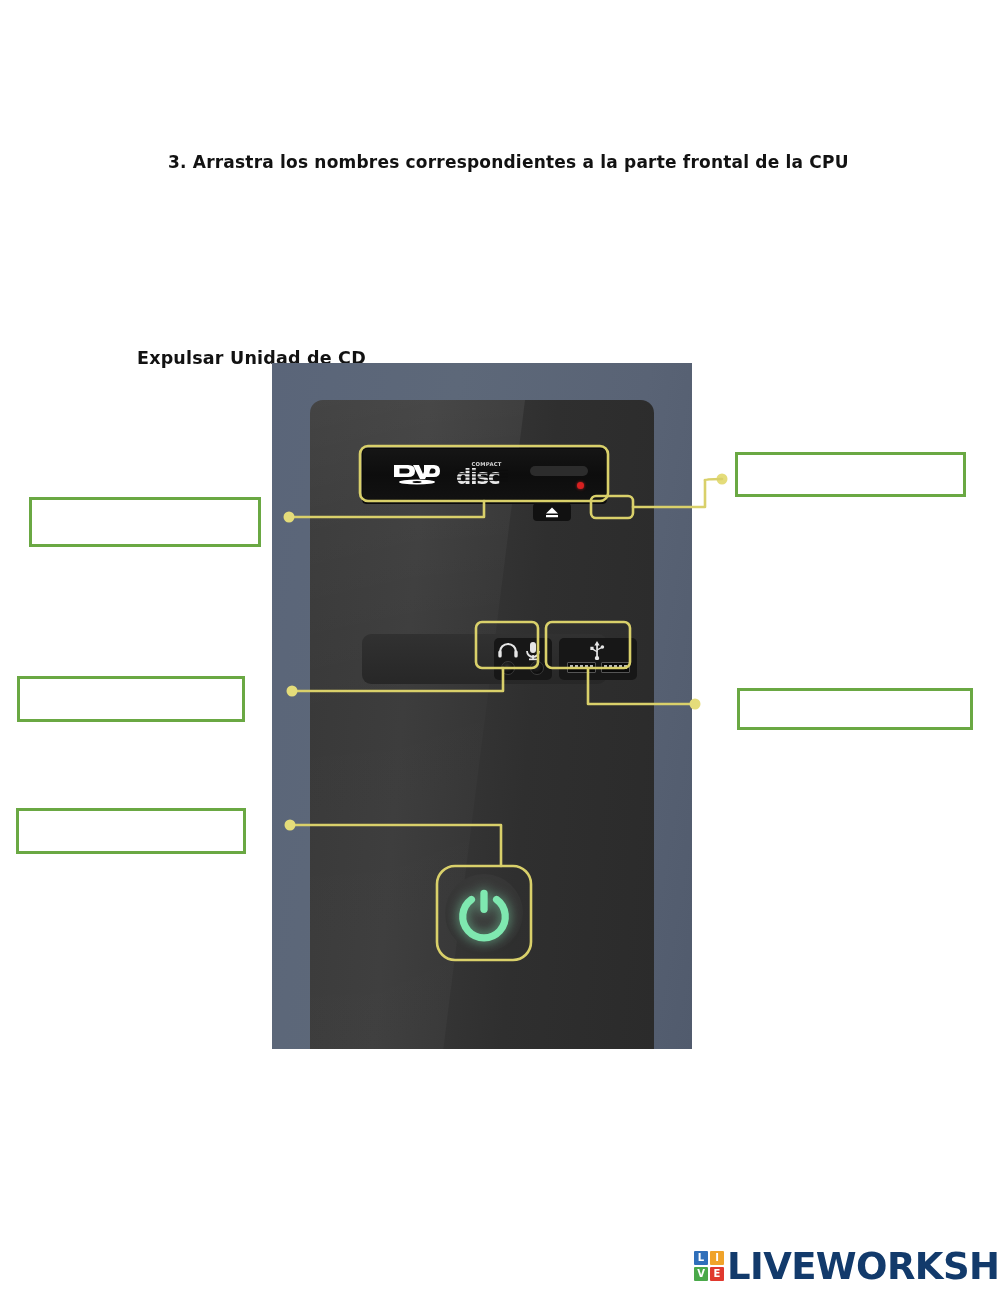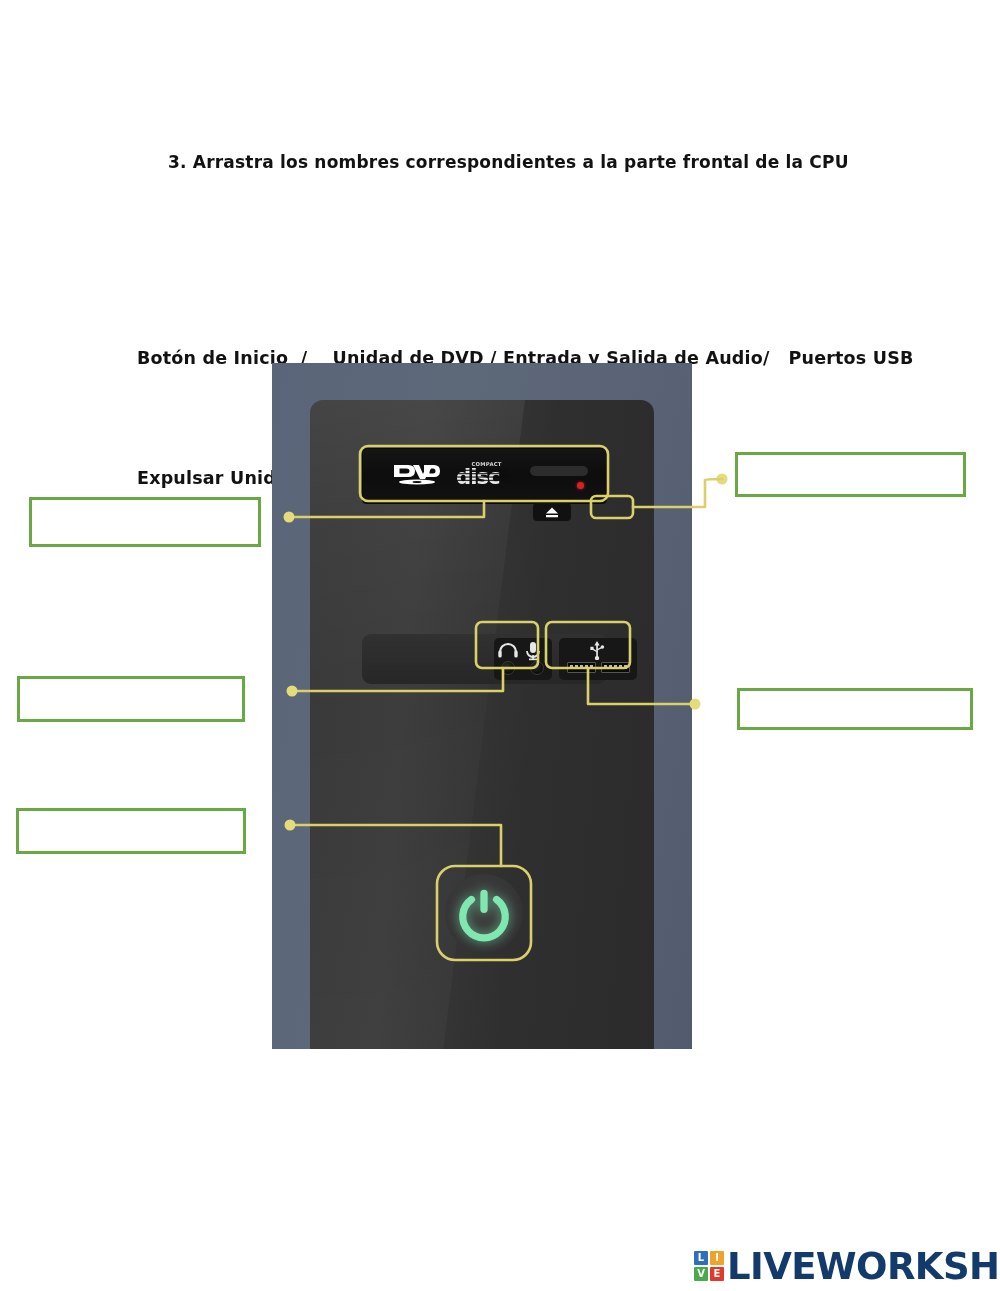--- a/index.html
+++ b/index.html
@@ -259,21 +259,20 @@
     letter-spacing: -0.6px;
     font-family: "DejaVu Sans", "Liberation Sans", sans-serif;
   }
 </style>
 </head>
 <body>
 
 <div class="question-line">3.  Arrastra los nombres correspondientes a la parte frontal de la CPU</div>
 
 <div class="wordbank">
-  <div>Botón de Inicio  /    Unidad de DVD / Entrada y Salida de Audio/   Puertos USB</div>
   <div>Expulsar Unidad de CD</div>
 </div>
 
 <div id="tower-figure" style="left:272px; top:363px; width:420px; height:686px;">
   <div class="fig-bg"></div>
   <div class="tower-body"></div>
   <div class="tower-gloss"></div>
 
   <div class="dvd-drive">
     <svg class="dvd-logo" viewBox="0 0 104 50">

